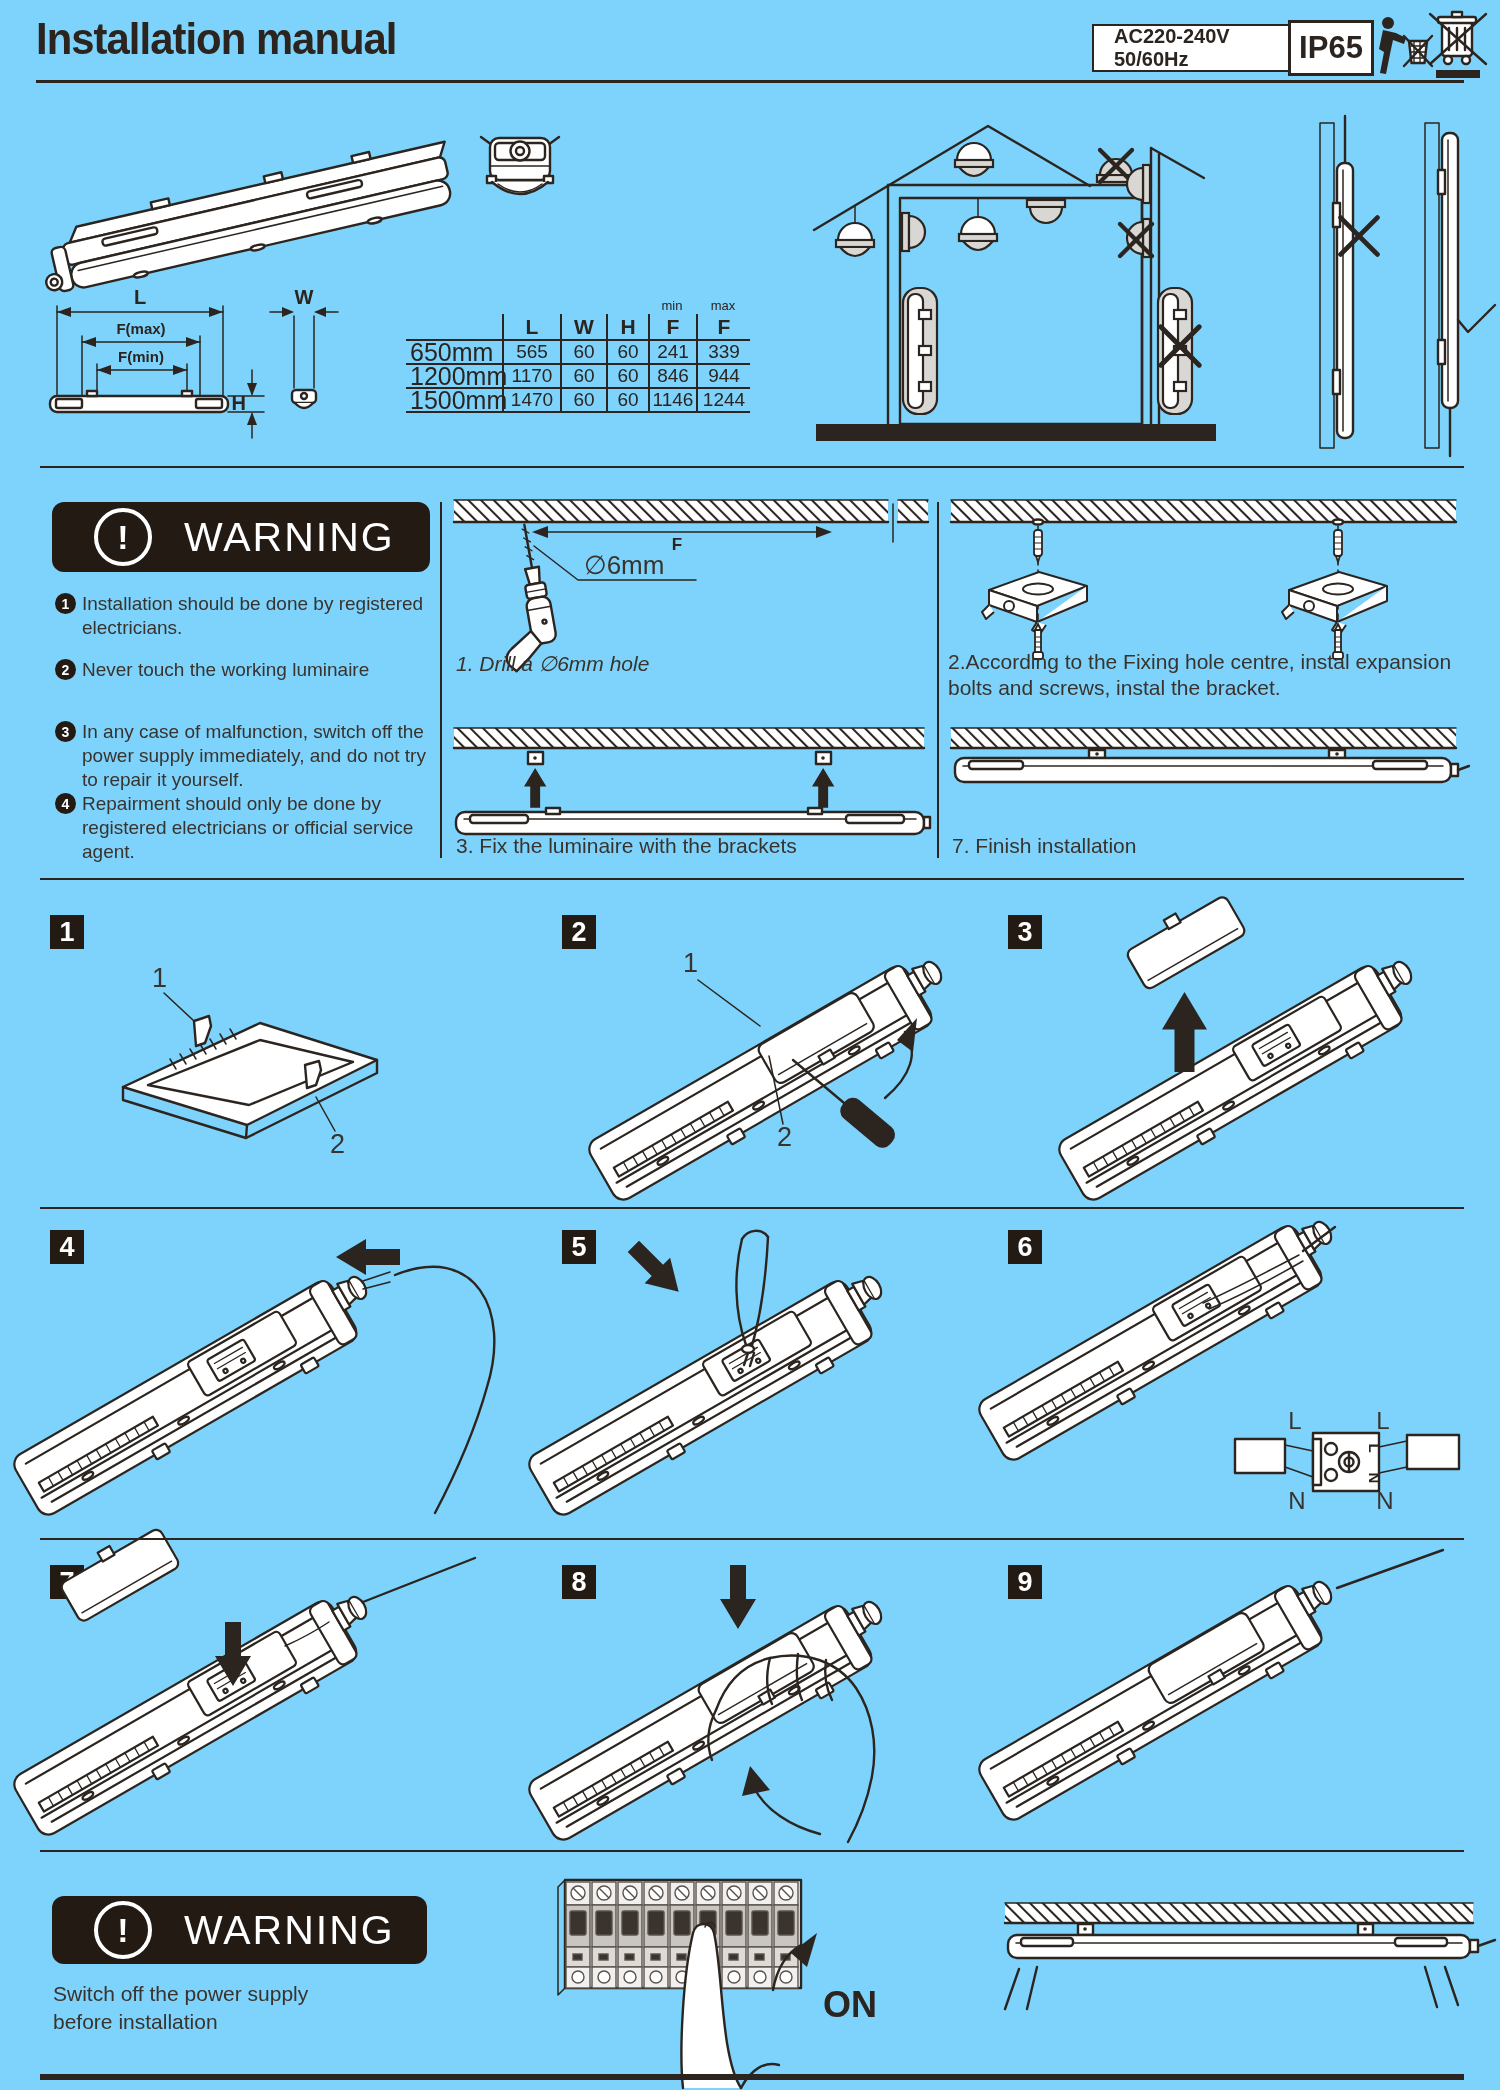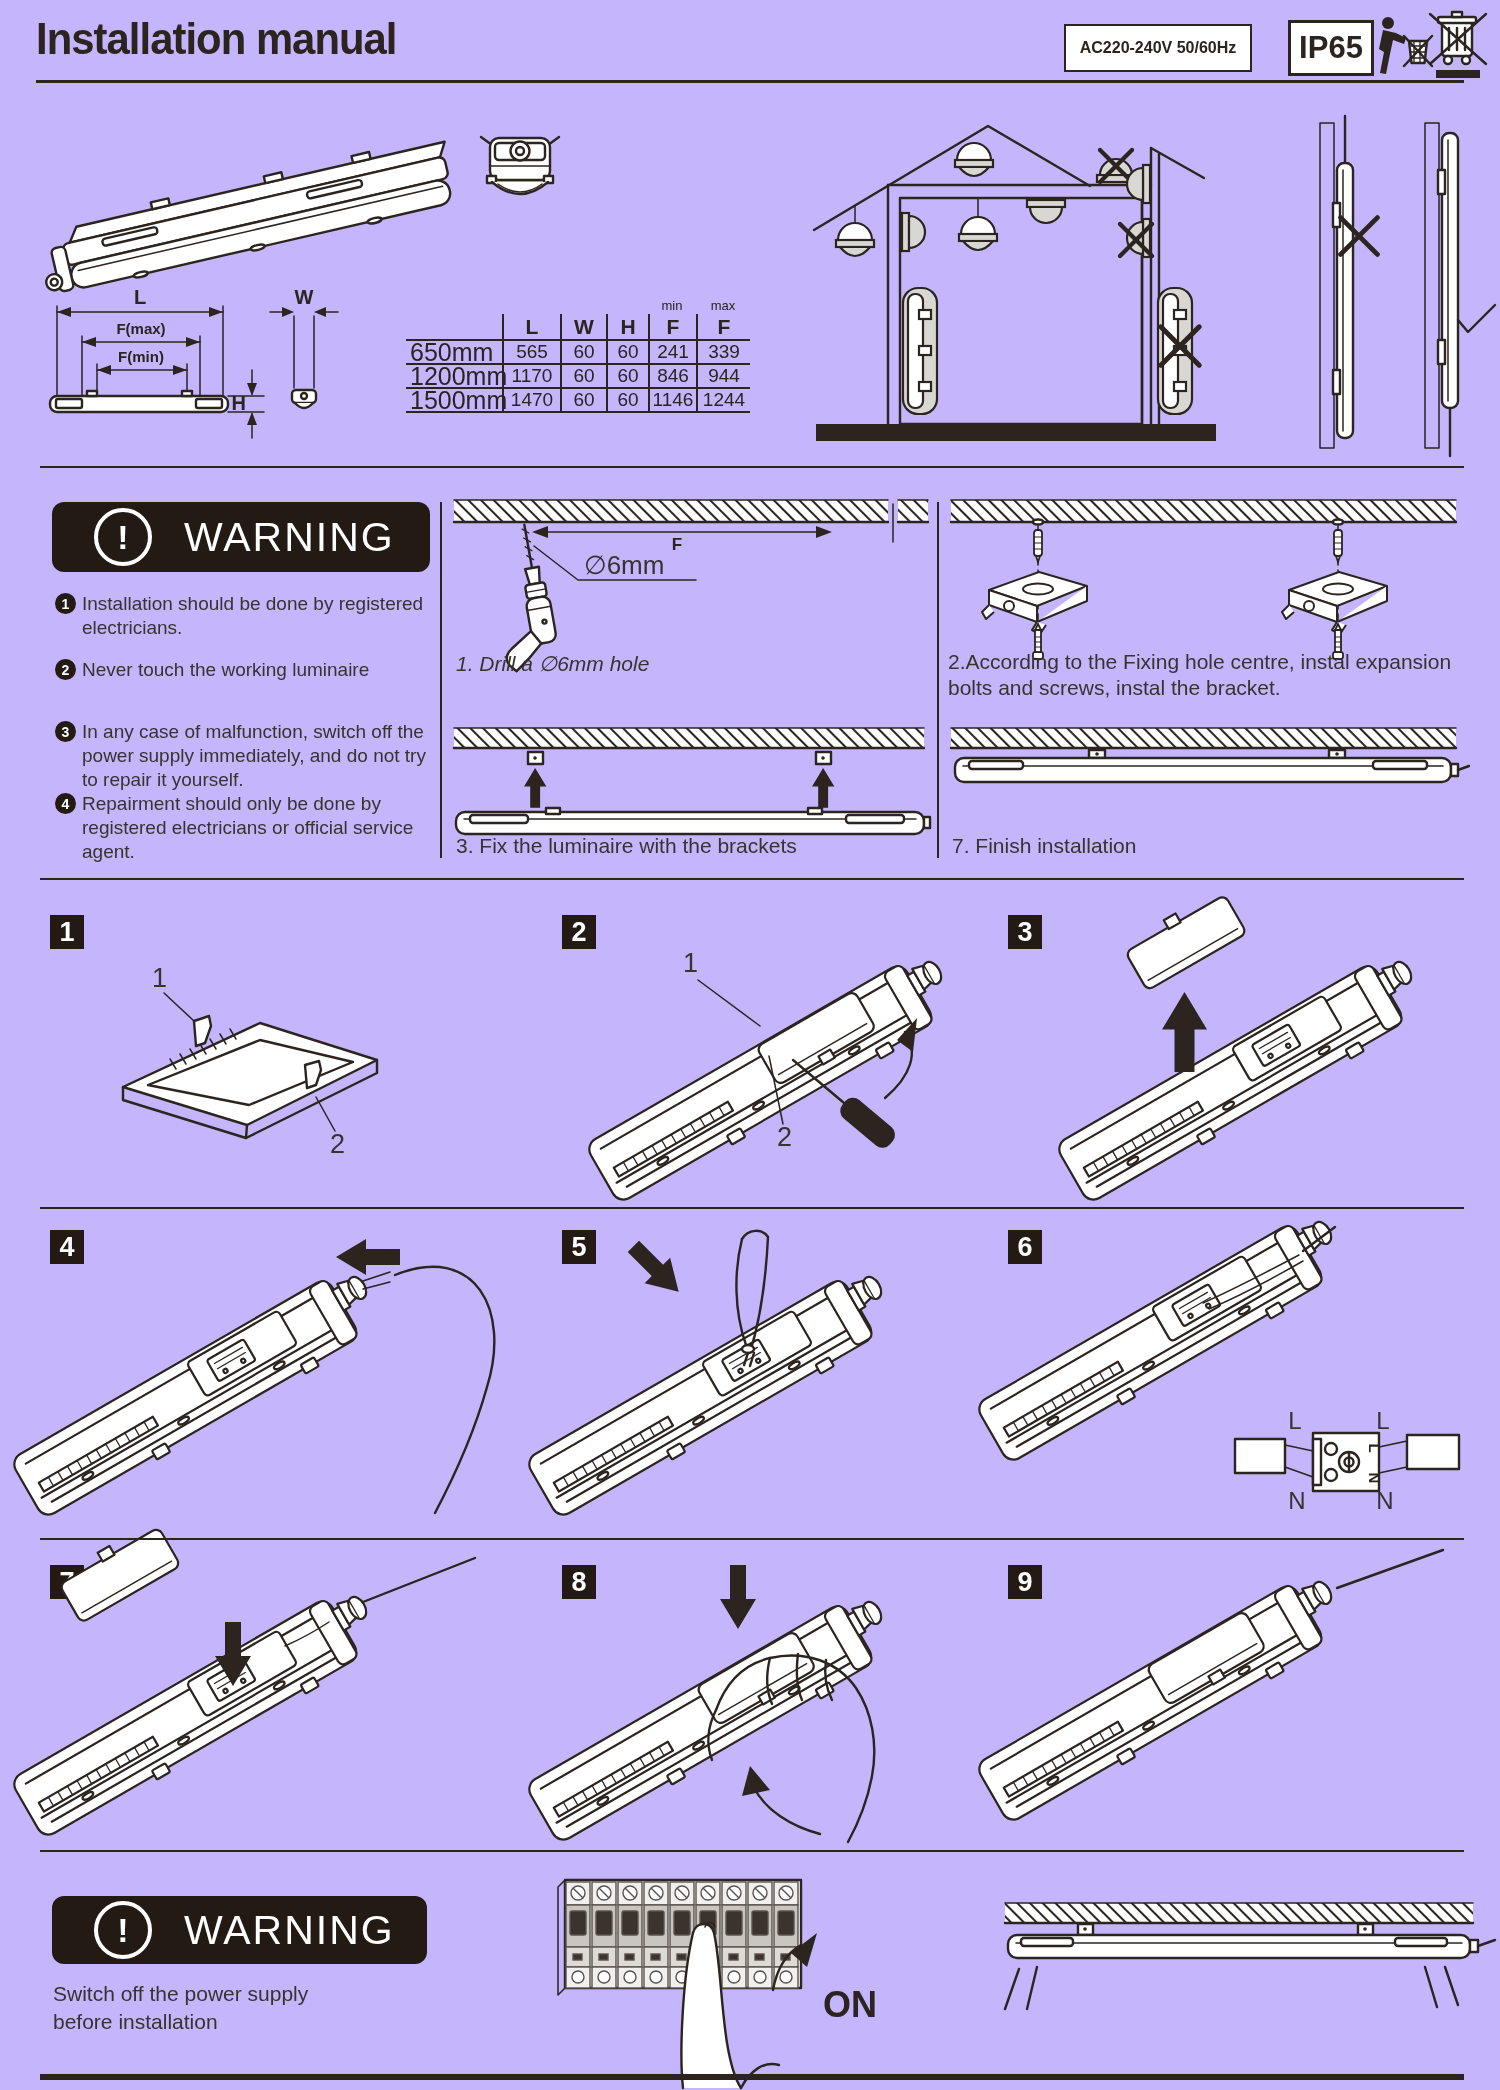--- a/index.html
+++ b/index.html
@@ -1,16 +1,16 @@
 <!DOCTYPE html>
 <html><head>
 <meta charset="utf-8">
 <style>
   html,body{margin:0;padding:0;background:#e8e8e8;}
-  #page{position:relative;width:1500px;height:2090px;background:#c4b5fd;overflow:hidden;
+  #page{position:relative;width:1500px;height:2090px;background:#7dd3fc;overflow:hidden;
         font-family:"Liberation Sans",sans-serif;color:#2b241f;}
   .abs{position:absolute;}
   .hr{position:absolute;background:#2b241f;height:2px;}
   .vr{position:absolute;background:#2b241f;width:2px;}
   
   #title{left:36px;top:14px;font-size:44px;font-weight:bold;letter-spacing:-1px;
          transform:scaleX(.95);transform-origin:left center;white-space:nowrap;}
   .hbox{border:2.5px solid #2b241f;display:flex;align-items:center;justify-content:center;
         font-weight:bold;background:#fff;}
   
@@ -163,21 +163,21 @@
       </g>
       <g id="coverpiece" stroke="#2b241f" stroke-width="2.6" fill="#fff" stroke-linejoin="round">
         <rect x="0" y="0" width="135" height="52" rx="8"></rect>
         <line x1="6" y1="42" x2="129" y2="42" stroke-width="1.7"></line>
         <rect x="58" y="-10" width="16" height="12"></rect>
       </g>
     </defs>
   </svg>
 
   <div id="title" class="abs">Installation manual</div>
-  <div class="hbox abs" style="left:1064px;top:24px;width:184px;height:44px;font-size:16px;">
+  <div class="hbox abs" style="left:1092px;top:24px;width:184px;height:44px;font-size:20px;padding-left:20px;">
     <span>AC220-240V  50/60Hz</span>
   </div>
   <div class="hbox abs" style="left:1288px;top:20px;width:80px;height:50px;font-size:31px;border-width:3px;">
     <span>IP65</span>
   </div>
   <svg style="left:1376px;top:14px;" width="56" height="66" viewBox="0 0 56 66">
     <g class="dk">
       <circle cx="12" cy="9" r="6"></circle>
       <path d="M7,16 L20,19 L30,24 L28,30 L17,26 L14,40 L10,60 L4,59 L8,38 L3,35 Z"></path>
     </g>

